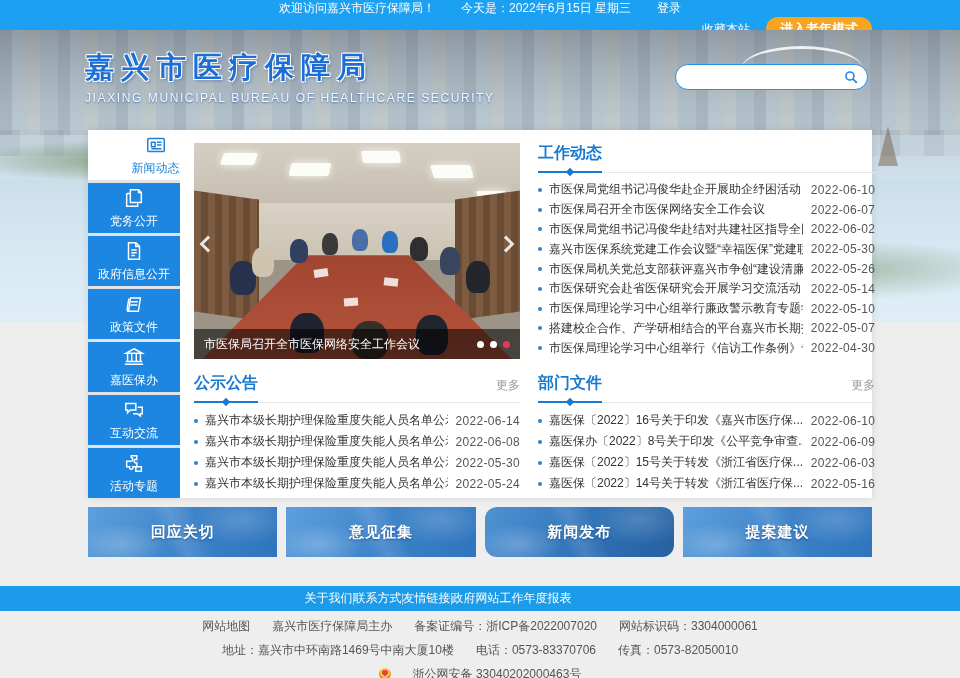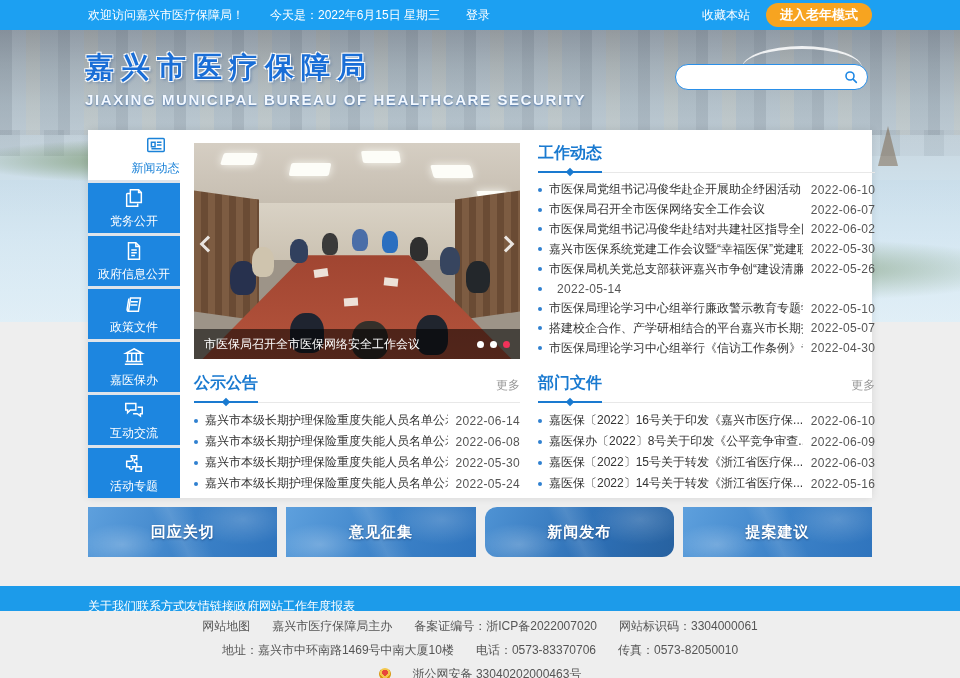--- a/index.html
+++ b/index.html
@@ -1,21 +1,21 @@
 <!DOCTYPE html>
 <html><head>
 <meta charset="utf-8">
 <style>
   * { margin:0; padding:0; box-sizing:border-box; }
   html,body { width:960px; height:678px; overflow:hidden; }
   body { font-family:"Liberation Sans","DejaVu Sans",sans-serif; background:#eeeeee; position:relative; }
   a { text-decoration:none; color:inherit; cursor:pointer; }
 
   
-  #topbar { position:absolute; left:0; top:0; width:960px; height:30px; background:#1ca0f2; display:flex; align-items:center; color:#fff; font-size:12px; padding:0 88px; }
+  #topbar { position:absolute; left:0; top:0; width:960px; height:30px; background:#1ca0f2; display:flex; align-items:center; color:#fff; font-size:12px; padding:0 88px;flex-direction:column; }
   #topbar .tb-left { display:flex; align-items:center; gap:26px; }
   #topbar .tb-right { margin-left:auto; display:flex; align-items:center; gap:16px; }
   .elder-btn { background:#f7a420; color:#fff; font-weight:bold; font-size:13px; border:none; border-radius:12px; padding:3px 14px; cursor:pointer; }
 
   
   #hero { position:absolute; left:0; top:30px; width:960px; height:292px;
     background:linear-gradient(180deg,#8f9aa5 0%,#a8b5be 12%,#bccbd4 25%,#c9d8e1 38%,#cfe1ec 54%,#d7e8f2 72%,#dfedf5 100%); overflow:hidden; }
   .city-strip { position:absolute; left:0; top:0; width:100%; height:105px; opacity:.55;
     background:repeating-linear-gradient(90deg, rgba(110,120,132,.55) 0 12px, rgba(150,158,168,.4) 12px 26px, rgba(168,150,122,.3) 26px 40px, rgba(132,142,152,.45) 40px 58px); }
   .city-strip2 { position:absolute; left:0; top:100px; width:100%; height:26px; opacity:.4;
@@ -23,21 +23,21 @@
   .green-bank-left { position:absolute; left:-40px; top:108px; width:420px; height:46px; background:radial-gradient(ellipse at center, rgba(96,130,74,.75), rgba(96,130,74,0) 70%); }
   .green-bank-right { position:absolute; right:-60px; top:210px; width:360px; height:60px; background:radial-gradient(ellipse at center, rgba(90,124,70,.7), rgba(90,124,70,0) 70%); }
   .green-island { position:absolute; left:250px; top:150px; width:220px; height:36px; background:radial-gradient(ellipse at center, rgba(104,138,82,.55), rgba(104,138,82,0) 70%); }
   .bridge-shape { position:absolute; left:742px; top:16px; width:120px; height:44px; border-top:3px solid rgba(255,255,255,.85); border-radius:50%; }
   .pagoda-shape { position:absolute; right:62px; top:96px; width:0; height:0; border-left:10px solid transparent; border-right:10px solid transparent; border-bottom:40px solid rgba(120,96,70,.5); }
   .water-glare { position:absolute; left:0; top:150px; width:100%; height:142px; background:linear-gradient(180deg, rgba(190,215,232,.25), rgba(225,240,248,.5)); }
 
   #site-title-block { position:absolute; left:85px; top:48px; z-index:3; }
   #site-title { font-size:29px; font-weight:bold; color:#1a6ed6; letter-spacing:7px;
     text-shadow:1px 1px 0 rgba(255,255,255,.95), -1px -1px 0 rgba(255,255,255,.9), 1px -1px 0 rgba(255,255,255,.9), -1px 1px 0 rgba(255,255,255,.9), 2px 2px 3px rgba(0,60,140,.35); }
-  #site-subtitle { margin-top:3px; font-size:15px; font-weight:bold; color:#f2f8ff; letter-spacing:1.6px; text-shadow:0 1px 2px rgba(40,90,160,.8); }
+  #site-subtitle { margin-top:3px; font-size:12px; font-weight:normal; color:#f2f8ff; letter-spacing:1.6px; text-shadow:0 1px 2px rgba(40,90,160,.8); }
 
   #search-box { position:absolute; top:64px; right:92px; z-index:3; width:193px; height:26px; background:#fff; border:1px solid #2a8fe8; border-radius:13px; display:flex; align-items:center; padding:0 8px 0 12px; }
   #search-box input { flex:1; border:none; outline:none; font-size:12px; height:20px; min-width:0; background:transparent; }
   #search-box svg { flex:none; cursor:pointer; }
 
   
   #card { position:absolute; left:88px; top:130px; width:784px; height:368px; background:#fff; box-shadow:0 0 8px rgba(0,0,0,.10); z-index:2; }
 
   
   #side-nav { position:absolute; left:0; top:0; width:92px; height:368px; display:flex; flex-direction:column; gap:3px; background:#dfe4ea; }
@@ -86,21 +86,21 @@
   .banner { flex:1; position:relative; display:flex; align-items:center; justify-content:center; color:#fff; font-size:15px; font-weight:bold; letter-spacing:1px; cursor:pointer; overflow:hidden; background:linear-gradient(115deg,#5ea0dd 0%,#3c82c8 55%,#2f74bd 100%); }
   .banner::before { content:''; position:absolute; inset:0; background:
     radial-gradient(ellipse 60px 30px at 18% 75%, rgba(255,255,255,.22), transparent 70%),
     radial-gradient(ellipse 70px 36px at 82% 25%, rgba(255,255,255,.18), transparent 70%),
     linear-gradient(65deg, transparent 40%, rgba(255,255,255,.12) 48%, transparent 60%); }
   .banner span { position:relative; z-index:1; text-shadow:0 1px 2px rgba(0,40,90,.5); }
   .banner.b3 { background:linear-gradient(115deg,#4f93d4 0%,#2d6fb5 60%,#27619f 100%);border-radius:12px; }
 
   
   #footer-nav { position:absolute; left:0; top:586px; width:960px; height:25px; background:#1c9bea; z-index:1; }
-  #footer-nav .fn-inner { margin-left:88px; width:700px; height:100%; display:flex; align-items:center; justify-content:flex-start;margin-top:8px; }
+  #footer-nav .fn-inner { margin-left:88px; width:700px; height:100%; display:flex; align-items:center; justify-content:center; }
   #footer-nav a { color:#fff; font-size:12px; }
   .fn-sep { width:1px; height:12px; background:rgba(255,255,255,.55); }
   #footer-info { position:absolute; left:0; top:611px; width:960px; text-align:center; color:#555; font-size:12px; z-index:1; }
   #footer-info .f-line { margin-top:7px; }
   #footer-info span, #footer-info a { margin:0 11px; }
   .badge-icon { display:inline-block; width:12px; height:12px; border-radius:50%; background:radial-gradient(circle at 50% 40%, #e8453a 0 3px, #f3c64b 3px 5px, #d9960f 5px); vertical-align:-2px; margin-right:4px; }
 </style>
 </head>
 <body>
 
@@ -265,20 +265,21 @@
               <a class="txt">嘉兴市医保系统党建工作会议暨“幸福医保”党建联...</a>
               <span class="date">2022-05-30</span>
             </div>
             <div class="row">
               <span class="bullet"></span>
               <a class="txt">市医保局机关党总支部获评嘉兴市争创“建设清廉机...</a>
               <span class="date">2022-05-26</span>
             </div>
             <div class="row">
               <span class="bullet"></span>
+              <a class="txt">市医保研究会赴省医保研究会开展学习交流活动</a>
               <span class="date">2022-05-14</span>
             </div>
             <div class="row">
               <span class="bullet"></span>
               <a class="txt">市医保局理论学习中心组举行廉政警示教育专题学习...</a>
               <span class="date">2022-05-10</span>
             </div>
             <div class="row">
               <span class="bullet"></span>
               <a class="txt">搭建校企合作、产学研相结合的平台嘉兴市长期护理...</a>

